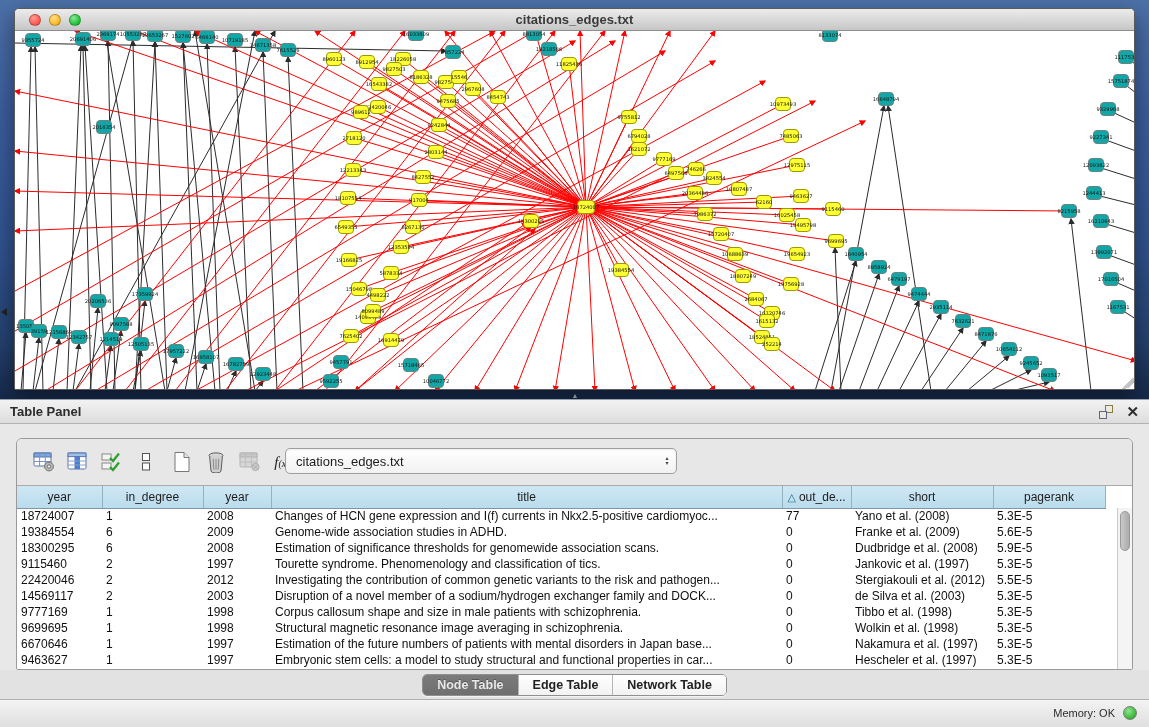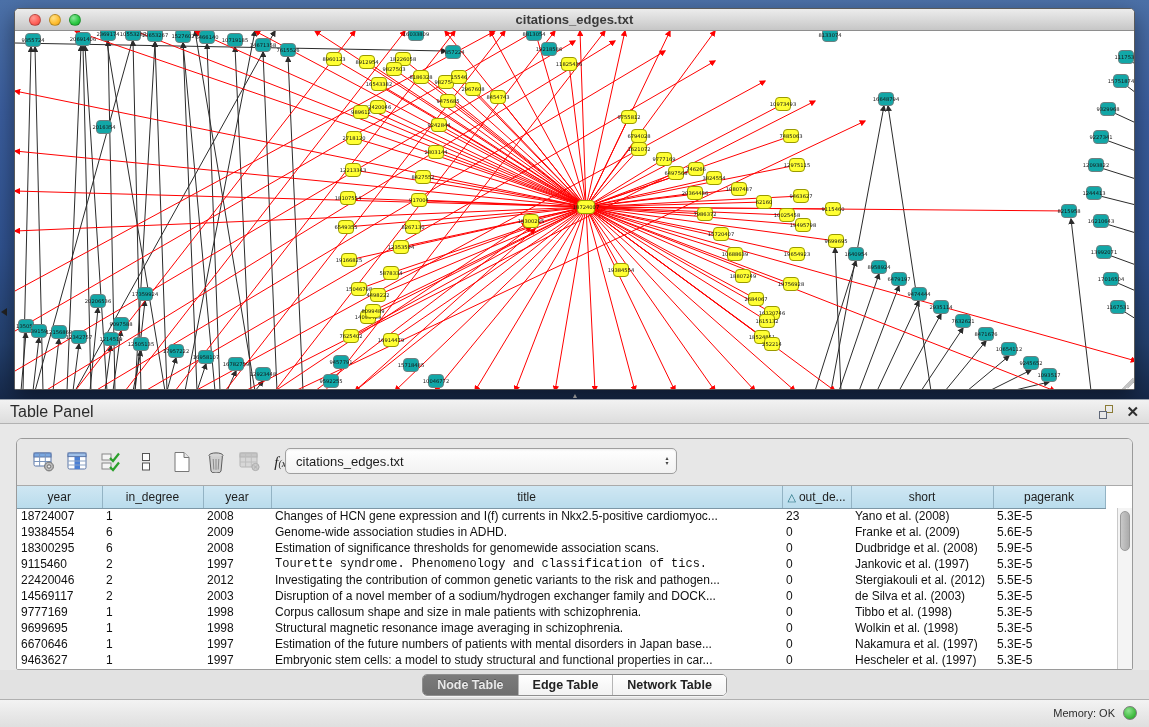--- a/index.html
+++ b/index.html
@@ -26,21 +26,21 @@
   #collapse-arrow { position:absolute; left:1px; top:308px; width:0; height:0;
     border-top:4px solid transparent; border-bottom:4px solid transparent; border-right:6px solid #222; }
 
   
   #splitter { position:absolute; left:0; top:399px; width:1149px; height:0; }
   #split-handle { position:absolute; left:570px; top:-6px; width:10px; height:5px; color:#8a8a8a; font-size:7px; line-height:5px; text-align:center; }
 
   
   #tablepanel { position:absolute; left:0; top:399px; width:1149px; height:300px; background:#e8e8e8; border-top:1px solid #97a0ad; }
   #panelhdr { position:relative; height:24px; background:linear-gradient(180deg,#f2f2f2,#dddddd); border-bottom:1px solid #b2b2b2; }
-  #panelhdr .title { position:absolute; left:10px; top:0; line-height:24px; font-size:16px; color:#2b2b2b; }
+  #panelhdr .title { position:absolute; left:10px; top:0; line-height:24px; font-size:13px; color:#2b2b2b;font-weight:bold; }
   #float-btn { position:absolute; right:36px; top:5px; width:14px; height:14px; cursor:default; }
   #float-btn .sq1 { position:absolute; right:0; top:0; width:8px; height:8px; border:1.4px solid #8a7b35; background:transparent; }
   #float-btn .sq2 { position:absolute; left:0; bottom:0; width:8px; height:8px; border:1.4px solid #5f6778; background:#e8e8e8; }
   #close-btn { position:absolute; right:10px; top:2px; font-size:15px; font-weight:700; color:#2e2e2e; line-height:20px; }
 
   #tablebox { position:absolute; left:16px; top:38px; width:1117px; height:232px; background:#fff;
     border:1px solid #9a9a9a; border-radius:6px 6px 2px 2px; overflow:hidden; }
   #toolbar { position:relative; height:47px; background:#e7e7e7; border-bottom:1px solid #aaa; }
   .tbtn { position:absolute; top:10px; width:26px; height:26px; display:flex; align-items:center; justify-content:center; }
   .fx { font-family:"Liberation Serif", serif; font-style:italic; font-size:15px; color:#222; }
@@ -857,21 +857,21 @@
                 <th style="width: 142px; margin-top: 8px;">short</th>
                 <th style="width: 112px;">pagerank</th>
               </tr>
             </thead>
           <tbody id="tbody">
               <tr>
                 <td style="width: 85px;">18724007</td>
                 <td style="width: 101px;">1</td>
                 <td style="width: 68px;">2008</td>
                 <td style="width: 511px;">Changes of HCN gene expression and I(f) currents in Nkx2.5-positive cardiomyoc...</td>
-                <td style="width: 69px;">23</td>
+                <td style="width: 69px;">77</td>
                 <td style="width: 142px;">Yano et al. (2008)</td>
                 <td style="width: 112px;">5.3E-5</td>
               </tr>
               <tr>
                 <td style="width: 85px;">19384554</td>
                 <td style="width: 101px;">6</td>
                 <td style="width: 68px;">2009</td>
                 <td style="width: 511px;">Genome-wide association studies in ADHD.</td>
                 <td style="width: 69px;">0</td>
                 <td style="width: 142px;">Franke et al. (2009)</td>
@@ -883,21 +883,21 @@
                 <td style="width: 68px;">2008</td>
                 <td style="width: 511px;">Estimation of significance thresholds for genomewide association scans.</td>
                 <td style="width: 69px;">0</td>
                 <td style="width: 142px;">Dudbridge et al. (2008)</td>
                 <td style="width: 112px; margin-top: 44px;">5.9E-5</td>
               </tr>
               <tr>
                 <td style="width: 85px;">9115460</td>
                 <td style="width: 101px;">2</td>
                 <td style="width: 68px;">1997</td>
-                <td style="width: 511px; font-family: Liberation Mono, monospace;">Tourette syndrome. Phenomenology and classification of tics.</td>
+                <td style="width: 511px;">Tourette syndrome. Phenomenology and classification of tics.</td>
                 <td style="width: 69px;">0</td>
                 <td style="width: 142px; margin-top: 8px;">Jankovic et al. (1997)</td>
                 <td style="width: 112px;">5.3E-5</td>
               </tr>
               <tr>
                 <td style="width: 85px;">22420046</td>
                 <td style="width: 101px;">2</td>
                 <td style="width: 68px;">2012</td>
                 <td style="width: 511px;">Investigating the contribution of common genetic variants to the risk and pathogen...</td>
                 <td style="width: 69px;">0</td>

